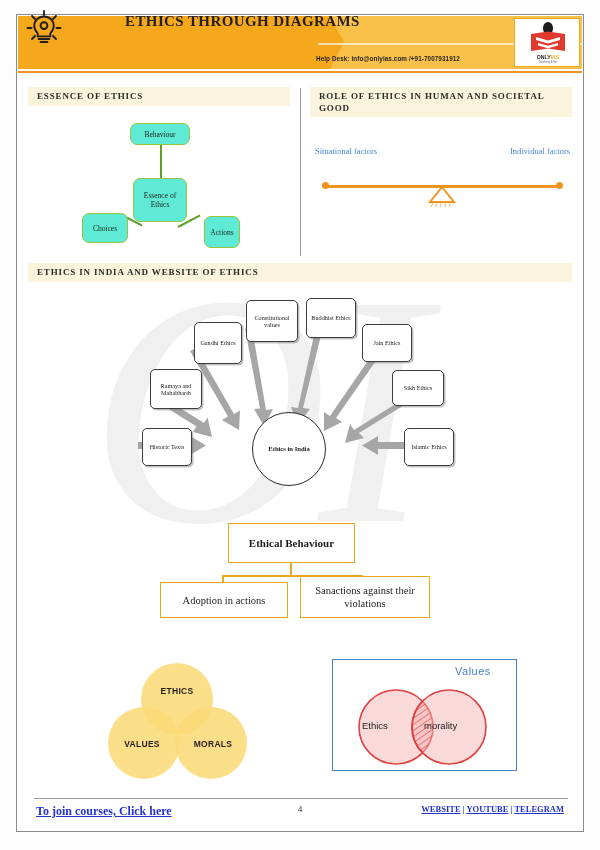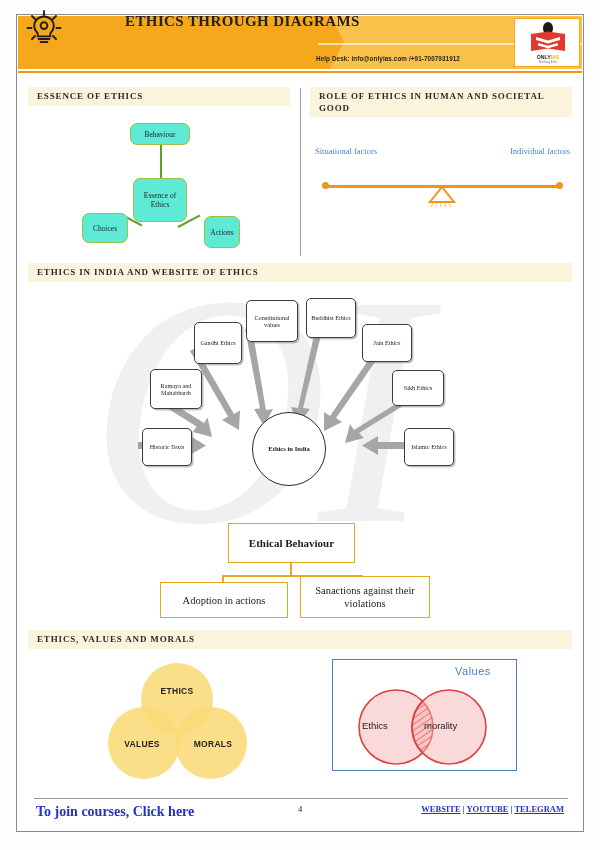--- a/index.html
+++ b/index.html
@@ -133,21 +133,21 @@
     position:absolute;font-family:"Liberation Sans",sans-serif;font-size:11px;
     color:#4a7fc1;letter-spacing:.5px;
   }
   .rtext{
     position:absolute;font-family:"Liberation Sans",sans-serif;font-size:9.5px;color:#1c1c1c;
   }
   
   .footer-rule{position:absolute;left:34px;top:798px;width:534px;height:1px;background:#9a9a9a;}
   .f-left{
     position:absolute;left:36px;top:804px;
-    font-family:"Liberation Serif",serif;font-weight:bold;font-size:14px;color:#2233cc;
+    font-family:"Liberation Serif",serif;font-weight:bold;font-size:12px;color:#2233cc;text-decoration:underline;
   }
   .f-page{
     position:absolute;left:0;top:804px;width:600px;text-align:center;
     font-family:"Liberation Serif",serif;font-size:8.5px;color:#2b2b2b;
   }
   .f-right{
     position:absolute;right:36px;top:804px;
     font-family:"Liberation Serif",serif;font-weight:bold;font-size:8.5px;color:#2233cc;
   }
   .f-sep{color:#2233cc;text-decoration:none;}
@@ -267,21 +267,20 @@
   <div class="gbox eb-box" style="left:228px;top:523px;width:127px;height:40px;">Ethical Behaviour</div>
 
   <div class="eb-line" style="left:290px;top:563px;width:1.6px;height:13px;"></div>
   <div class="eb-line" style="left:222px;top:575px;width:140px;height:1.6px;"></div>
   <div class="eb-line" style="left:222px;top:575px;width:1.6px;height:8px;"></div>
   <div class="eb-line" style="left:361px;top:575px;width:1.6px;height:8px;"></div>
 
   <div class="gbox eb-box sub" style="left:160px;top:582px;width:128px;height:36px;">Adoption in actions</div>
   <div class="gbox eb-box sub" style="left:300px;top:576px;width:130px;height:42px;">Sanactions against their violations</div>
 
-  <div class="band" style="left:28px;top:630px;width:544px;height:19px;">ETHICS, VALUES AND MORALS</div>
 
   <div class="vcircle" style="left:141px;top:663px;width:72px;height:72px;"></div>
   <div class="vcircle" style="left:108px;top:707px;width:72px;height:72px;"></div>
   <div class="vcircle" style="left:175px;top:707px;width:72px;height:72px;"></div>
   <div class="vlabel" style="left:141px;top:686px;width:72px;">ETHICS</div>
   <div class="vlabel" style="left:106px;top:739px;width:72px;">VALUES</div>
   <div class="vlabel" style="left:177px;top:739px;width:72px;">MORALS</div>
 
   <div class="rbox" style="left:332px;top:659px;width:185px;height:112px;"></div>
   <div class="rlabel-values" style="left:455px;top:665px;">Values</div>

